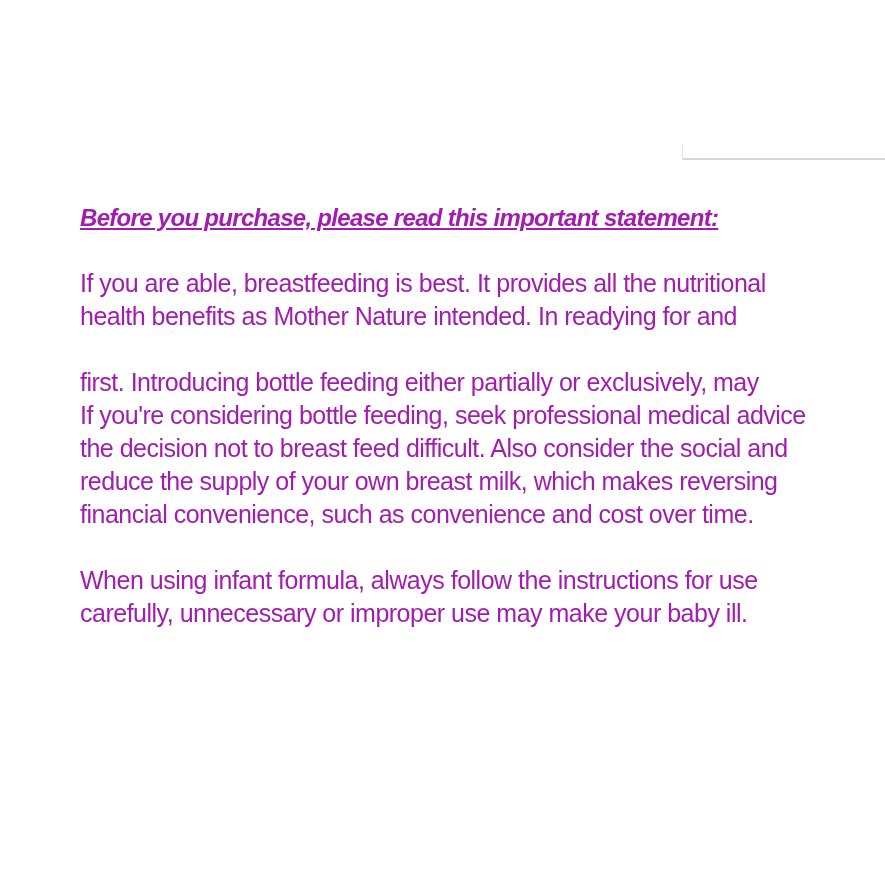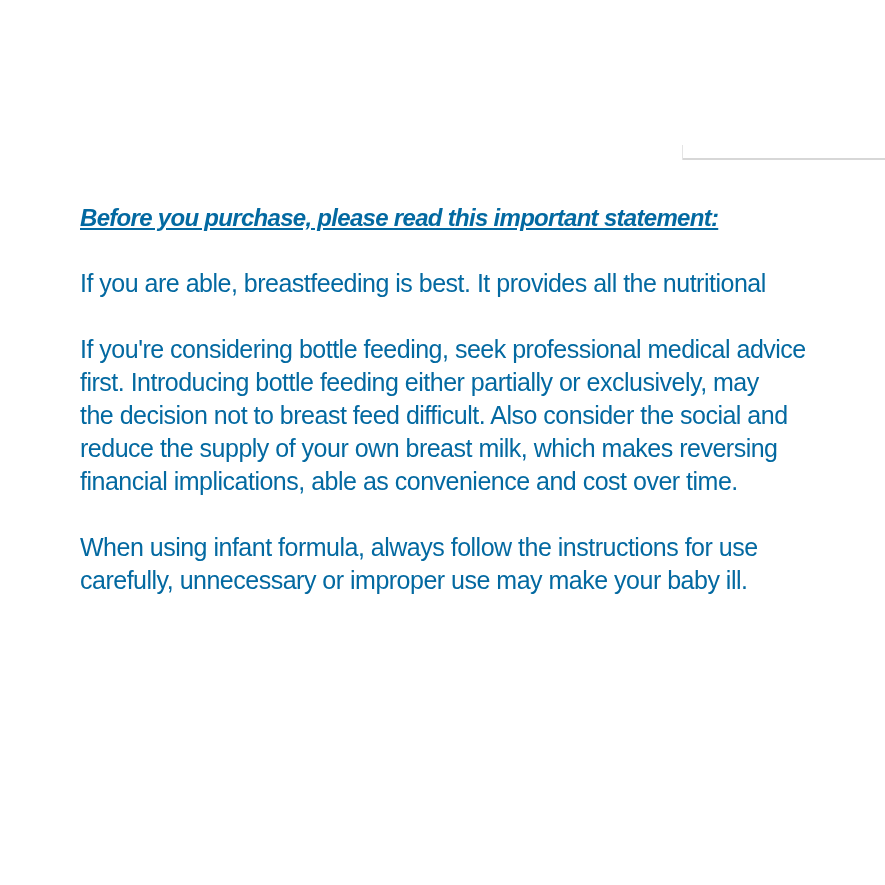--- a/index.html
+++ b/index.html
@@ -34,21 +34,21 @@
     top: 145px;
     width: 1px;
     height: 15px;
     background: #e4e4e4;
   }
   .doc {
     position: absolute;
     left: 80px;
     top: 201px;
     width: 790px;
-    color: #0369a1;
+    color: #a21caf;
   }
   .heading {
     font-size: 24px;
     line-height: 33px;
     font-weight: bold;
     font-style: italic;
     text-decoration: underline;
     letter-spacing: -0.7px;
     margin: 0 0 33px 0;
     white-space: nowrap;
@@ -74,28 +74,29 @@
 
   <div class="artifact-h"></div>
   <div class="artifact-v"></div>
 
   <div class="doc">
 
     <h1 class="heading">Before you purchase, please read this important statement:</h1>
 
     <p class="para">
       <span class="line">If you are able, breastfeeding is best. It provides all the nutritional</span>
+      <span class="line">health benefits as Mother Nature intended. In readying for and</span>
     </p>
 
     <p class="para">
+      <span class="line">first. Introducing bottle feeding either partially or exclusively, may</span>
       <span class="line">If you're considering bottle feeding, seek professional medical advice</span>
-      <span class="line">first. Introducing bottle feeding either partially or exclusively, may</span>
       <span class="line">the decision not to breast feed difficult. Also consider the social and</span>
       <span class="line">reduce the supply of your own breast milk, which makes reversing</span>
-      <span class="line">financial implications, able as convenience and cost over time.</span>
+      <span class="line">financial convenience, such as convenience and cost over time.</span>
     </p>
 
     <p class="para">
       <span class="line">When using infant formula, always follow the instructions for use</span>
       <span class="line">carefully, unnecessary or improper use may make your baby ill.</span>
     </p>
 
   </div>
 </div>
 

